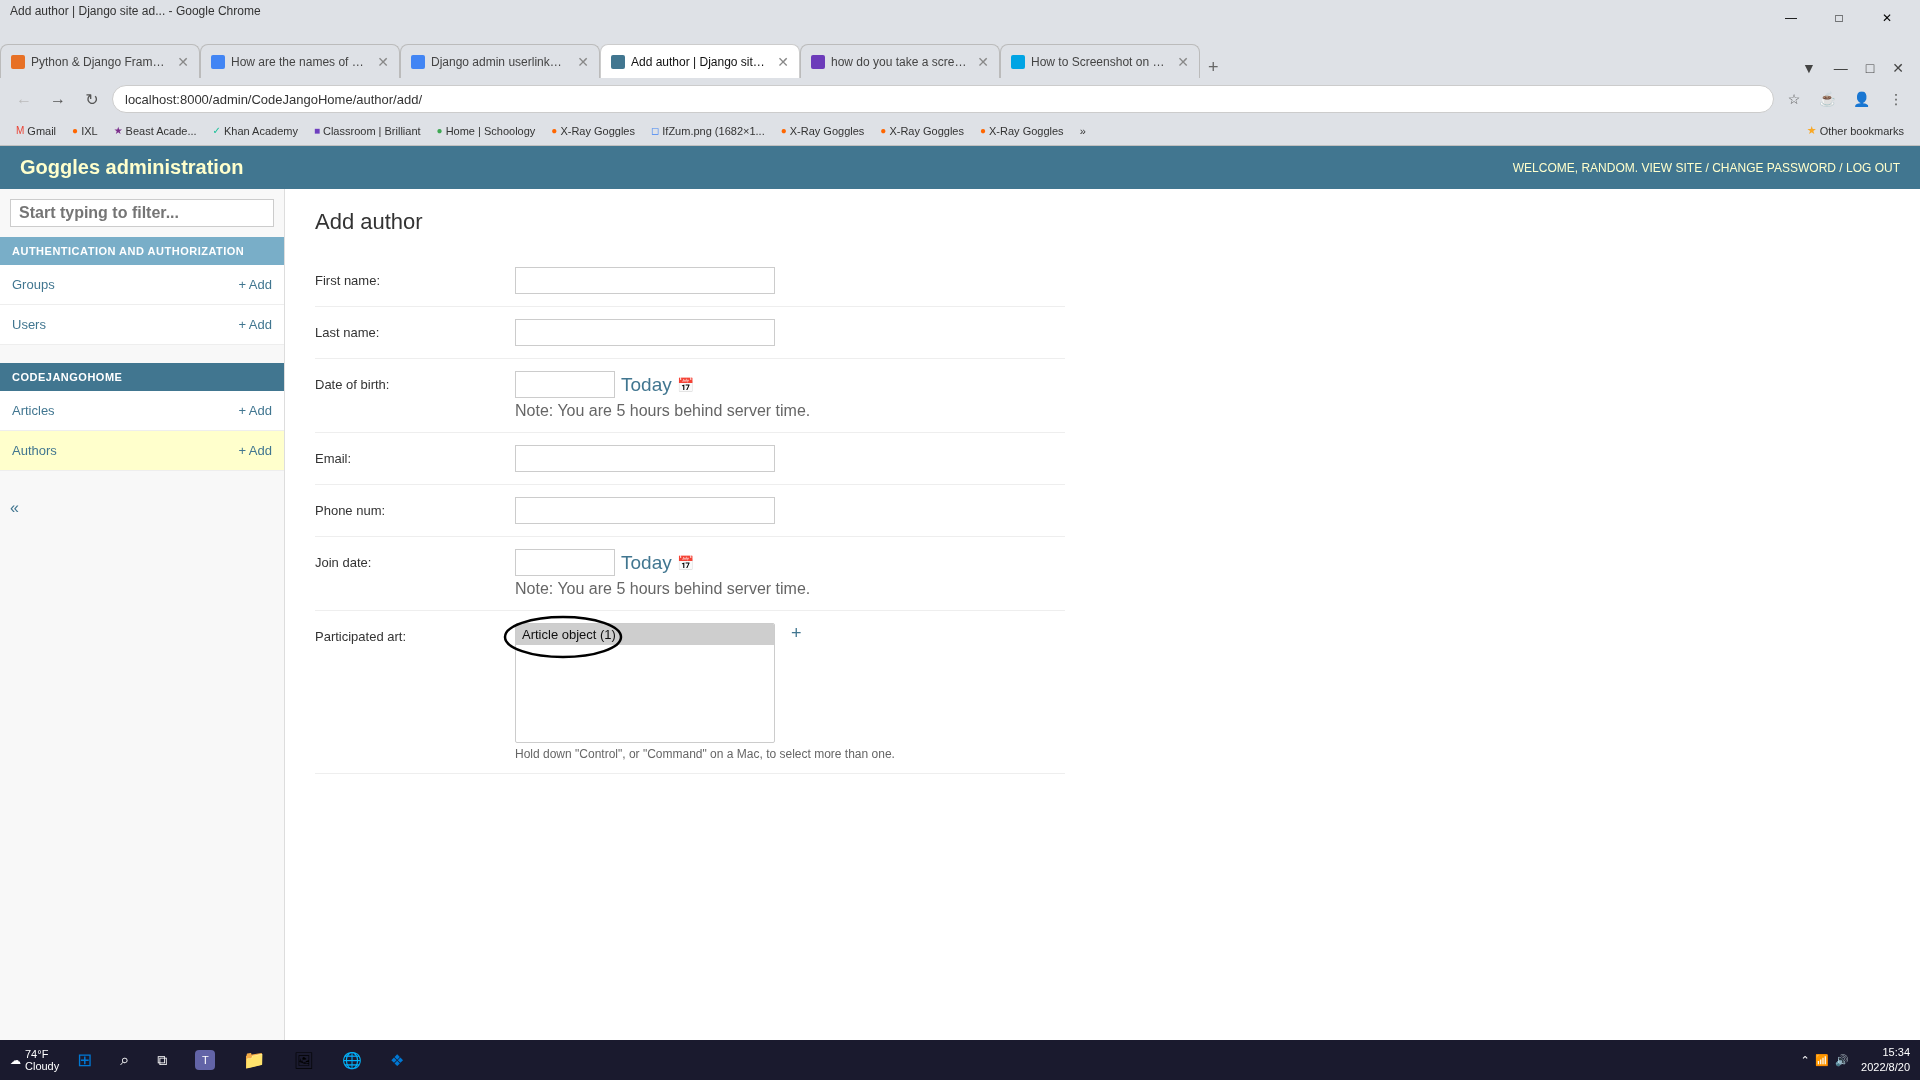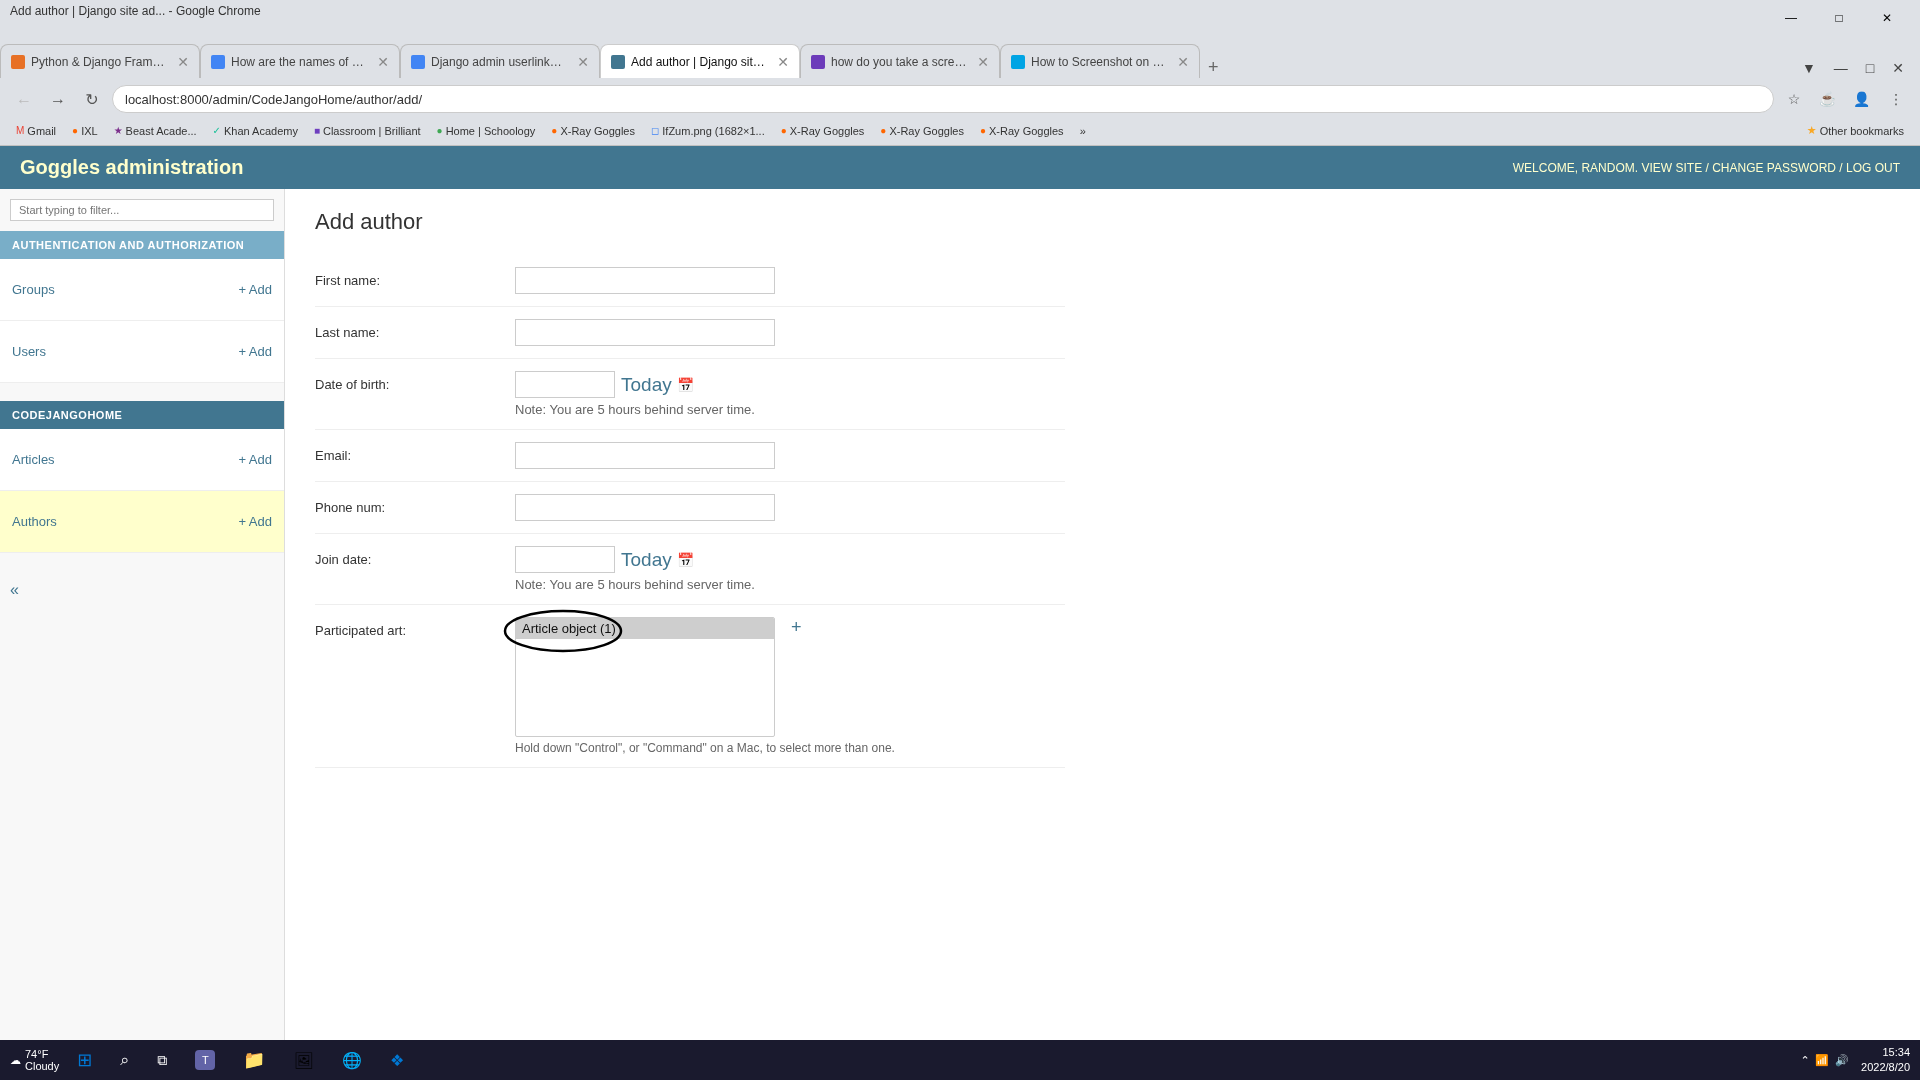--- a/index.html
+++ b/index.html
@@ -42,45 +42,45 @@
     .django-breadcrumb { background: #79aec8; padding: 8px 20px; font-size: 13px; color: #fff; }
     .django-breadcrumb a { color: #fff; text-decoration: none; }
     .django-breadcrumb .sep { margin: 0 5px; }
 
     
     .django-body { display: flex; flex: 1; overflow: hidden; }
 
     
     .django-sidebar { width: 285px; background: #f8f8f8; border-right: 1px solid #ddd; overflow-y: auto; flex-shrink: 0; }
     .sidebar-filter { padding: 10px; }
-    .sidebar-filter input { width: 100%; padding: 4px 8px; border: 1px solid #ccc; font-size: 11px; color: #b91c1c; }
+    .sidebar-filter input { width: 100%; padding: 4px 8px; border: 1px solid #ccc; font-size: 16px; color: #b91c1c; font-weight: bold; }
 
     .sidebar-section { margin-bottom: 18px; }
     .sidebar-section-header { background: #79aec8; color: #fff; padding: 8px 12px; font-size: 11px; font-weight: bold; letter-spacing: 0.5px; }
-    .sidebar-item { display: flex; align-items: center; justify-content: space-between; padding: 23px 12px; border-bottom: 1px solid #eee; background: #fff; }
+    .sidebar-item { display: flex; align-items: center; justify-content: space-between; padding: 12px 12px; border-bottom: 1px solid #eee; background: #fff; }
     .sidebar-item a { color: #417690; text-decoration: none; font-size: 13px; }
     .sidebar-item-add { color: #417690; font-size: 12px; text-decoration: none; }
 
     .sidebar-item.active-section { background: #ffffcc; }
 
     
     .django-main { flex: 1; padding: 20px 30px; overflow-y: auto; background: #fff; }
     .page-title { font-size: 22px; color: #333; font-weight: normal; margin-bottom: 20px; }
 
     
     .form-table { width: 100%; max-width: 750px; }
     .form-row { display: flex; align-items: flex-start; padding: 12px 0; border-bottom: 1px solid #eee; }
     .form-label { width: 200px; flex-shrink: 0; padding-top: 6px; color: #333; font-size: 13px; }
     .form-field { flex: 1; }
     .form-input { width: 260px; padding: 5px 8px; border: 1px solid #ccc; font-size: 13px; color: #333; }
     .date-field { display: flex; align-items: center; gap: 6px; }
     .date-input { width: 100px; padding: 5px 8px; border: 1px solid #ccc; font-size: 13px; }
     .date-today-link { color: #417690; text-decoration: none; font-size: 19px; }
     .calendar-icon { color: #417690; font-size: 14px; cursor: pointer; }
-    .date-note { font-size: 13px; color: #666; margin-top: 4px; }
+    .date-note { font-size: 16px; color: #666; margin-top: 4px; }
 
     .select-field { width: 260px; border: 1px solid #ccc; font-size: 13px; height: 120px; overflow-y: scroll; }
     .select-field option { padding: 3px 6px; }
     .select-add-link { color: #417690; font-size: 18px; text-decoration: none; margin-left: 8px; }
     .select-help { font-size: 12px; color: #666; margin-top: 4px; }
 
     .participated-art-wrapper { display: flex; align-items: flex-start; gap: 8px; position: relative; }
 
     
     .taskbar { height: 40px; background: #1a1a2e; display: flex; align-items: center; padding: 0 10px; gap: 8px; position: fixed; bottom: 0; width: 100%; }

